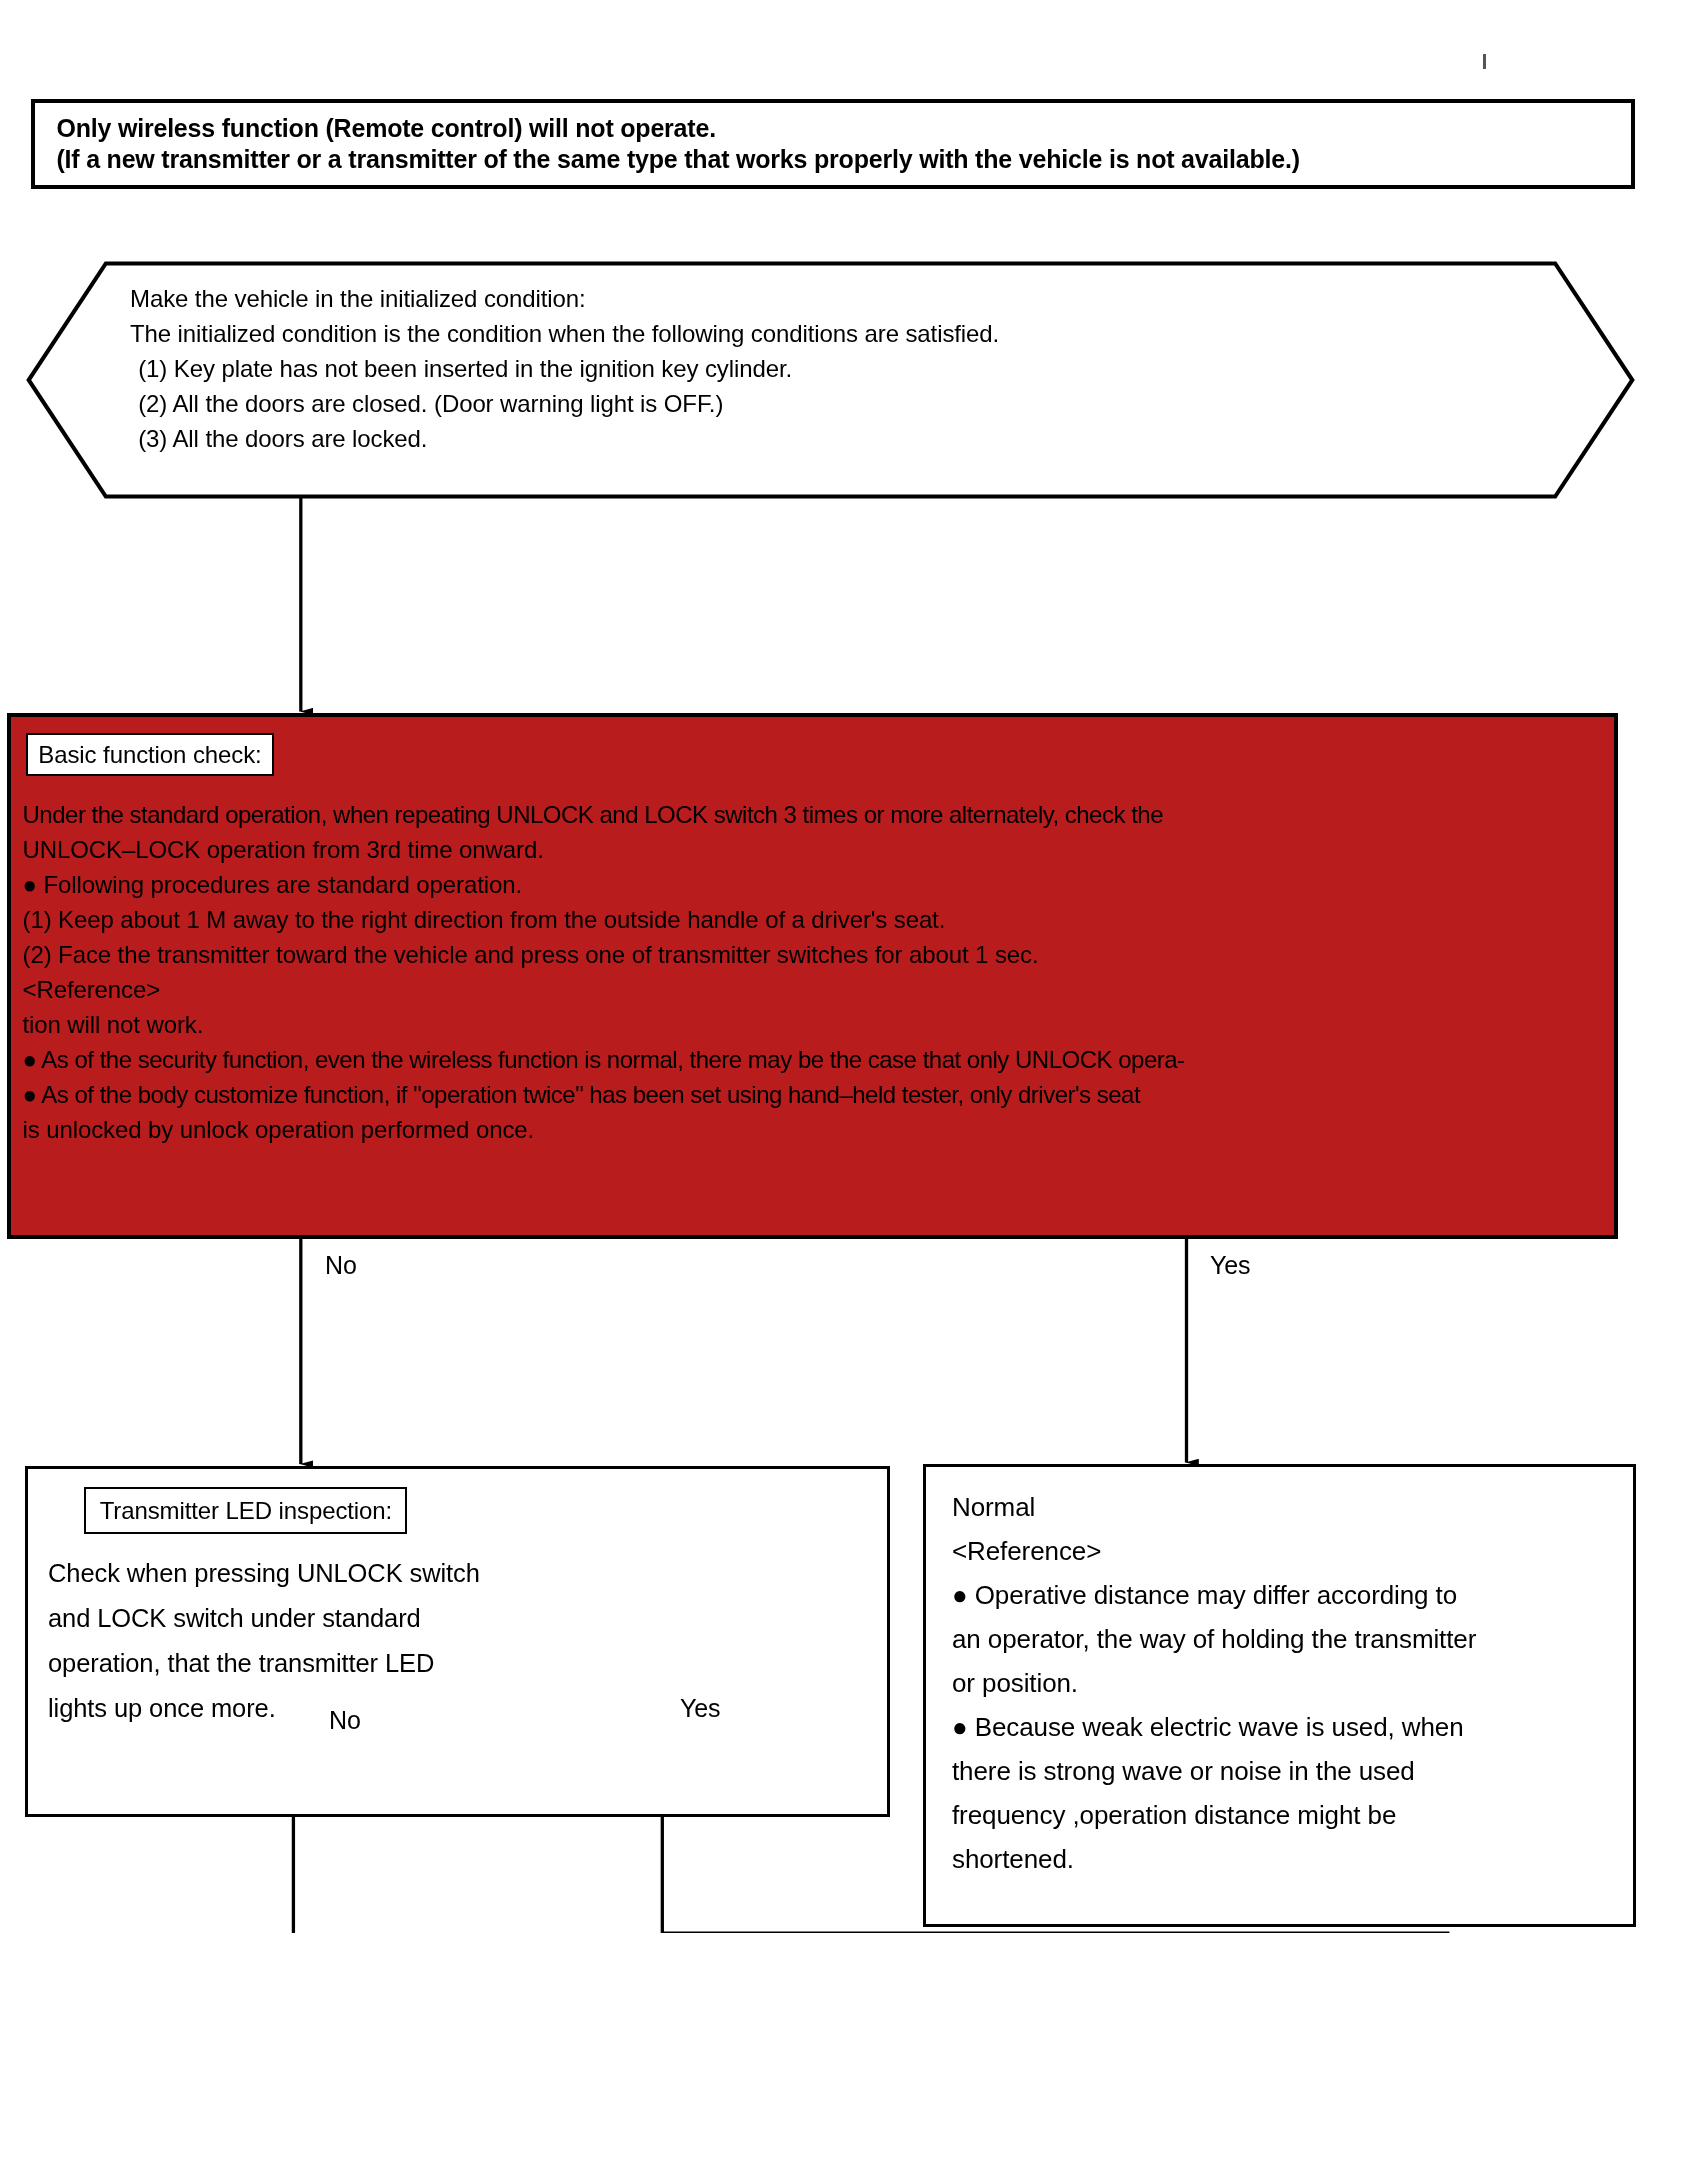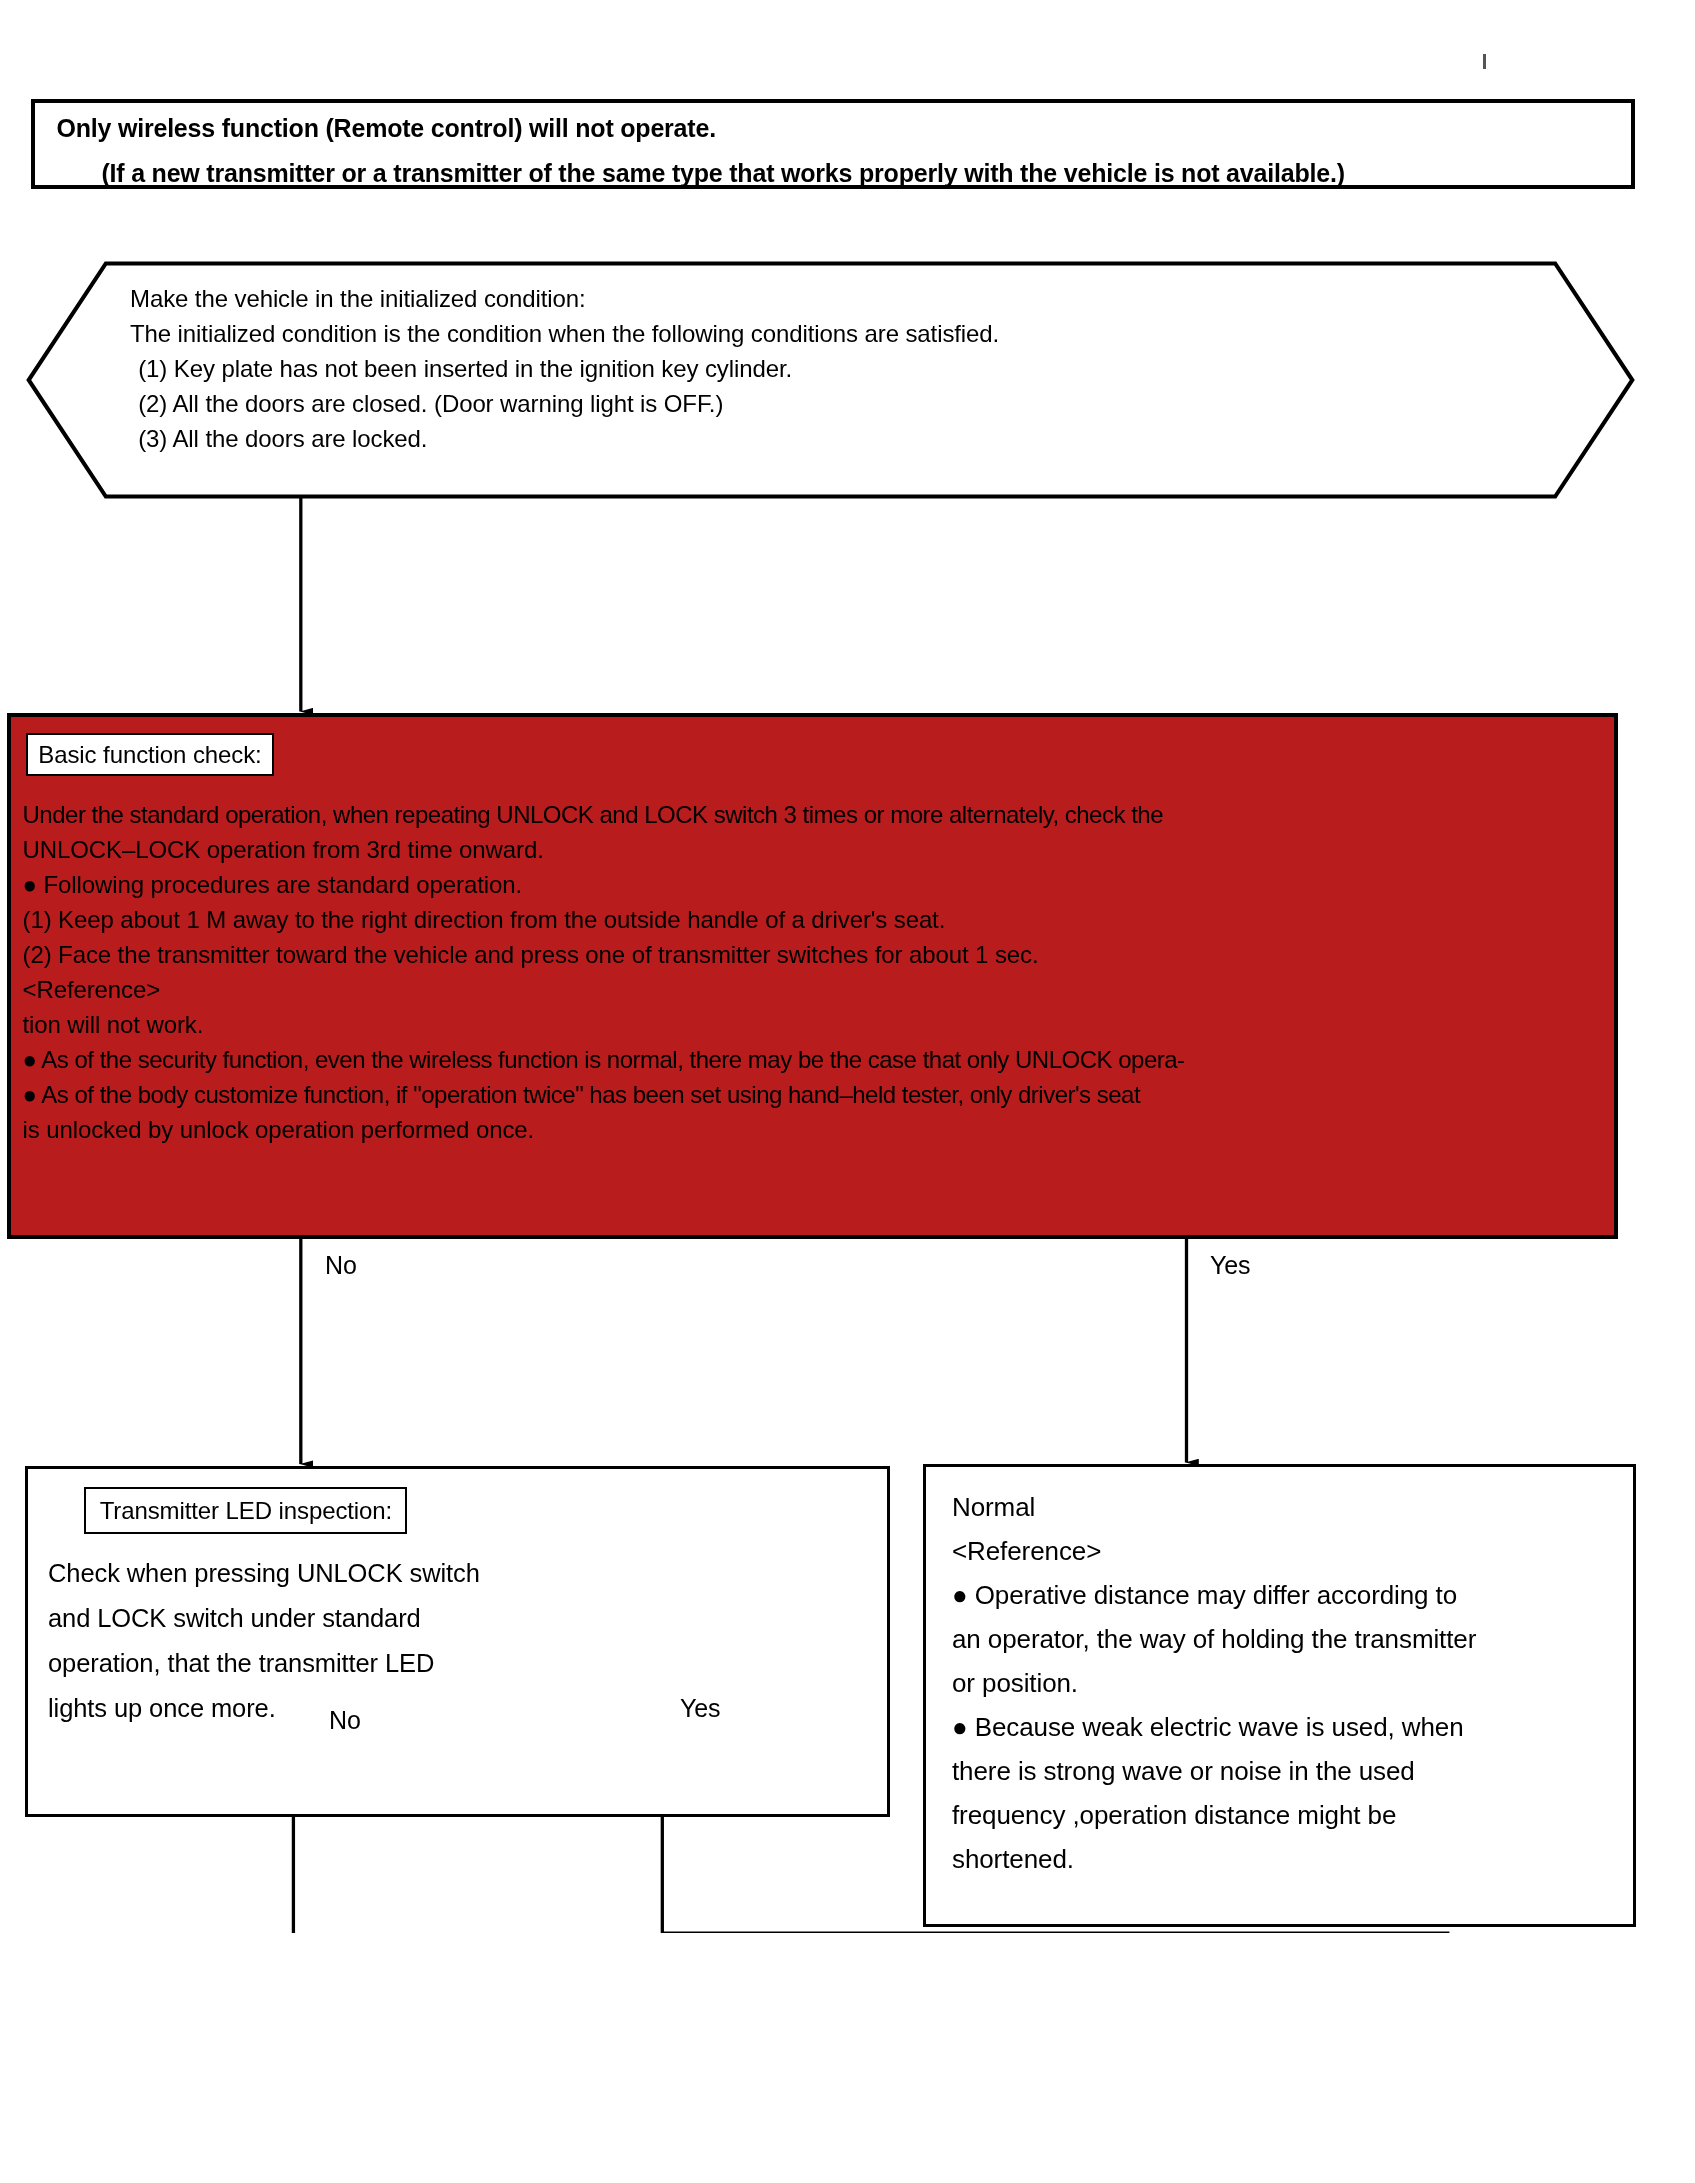--- a/index.html
+++ b/index.html
@@ -34,21 +34,21 @@
   }
   .title-box .tline {
     position: absolute;
     left: 21.4px;
     font-size: 25px;
     font-weight: bold;
     letter-spacing: -0.2px;
     white-space: nowrap;
   }
   .title-box .tline1 { top: 10.7px; }
-  .title-box .tline2 { top: 56px; margin-left: 45px; }
+  .title-box .tline2 { top: 42px; }
 
   
   .hex-wrap {
     left: 25px;
     top: 261px;
     width: 1611px;
     height: 238px;
   }
   .hex-wrap svg { display: block; }
   .hex-text {

